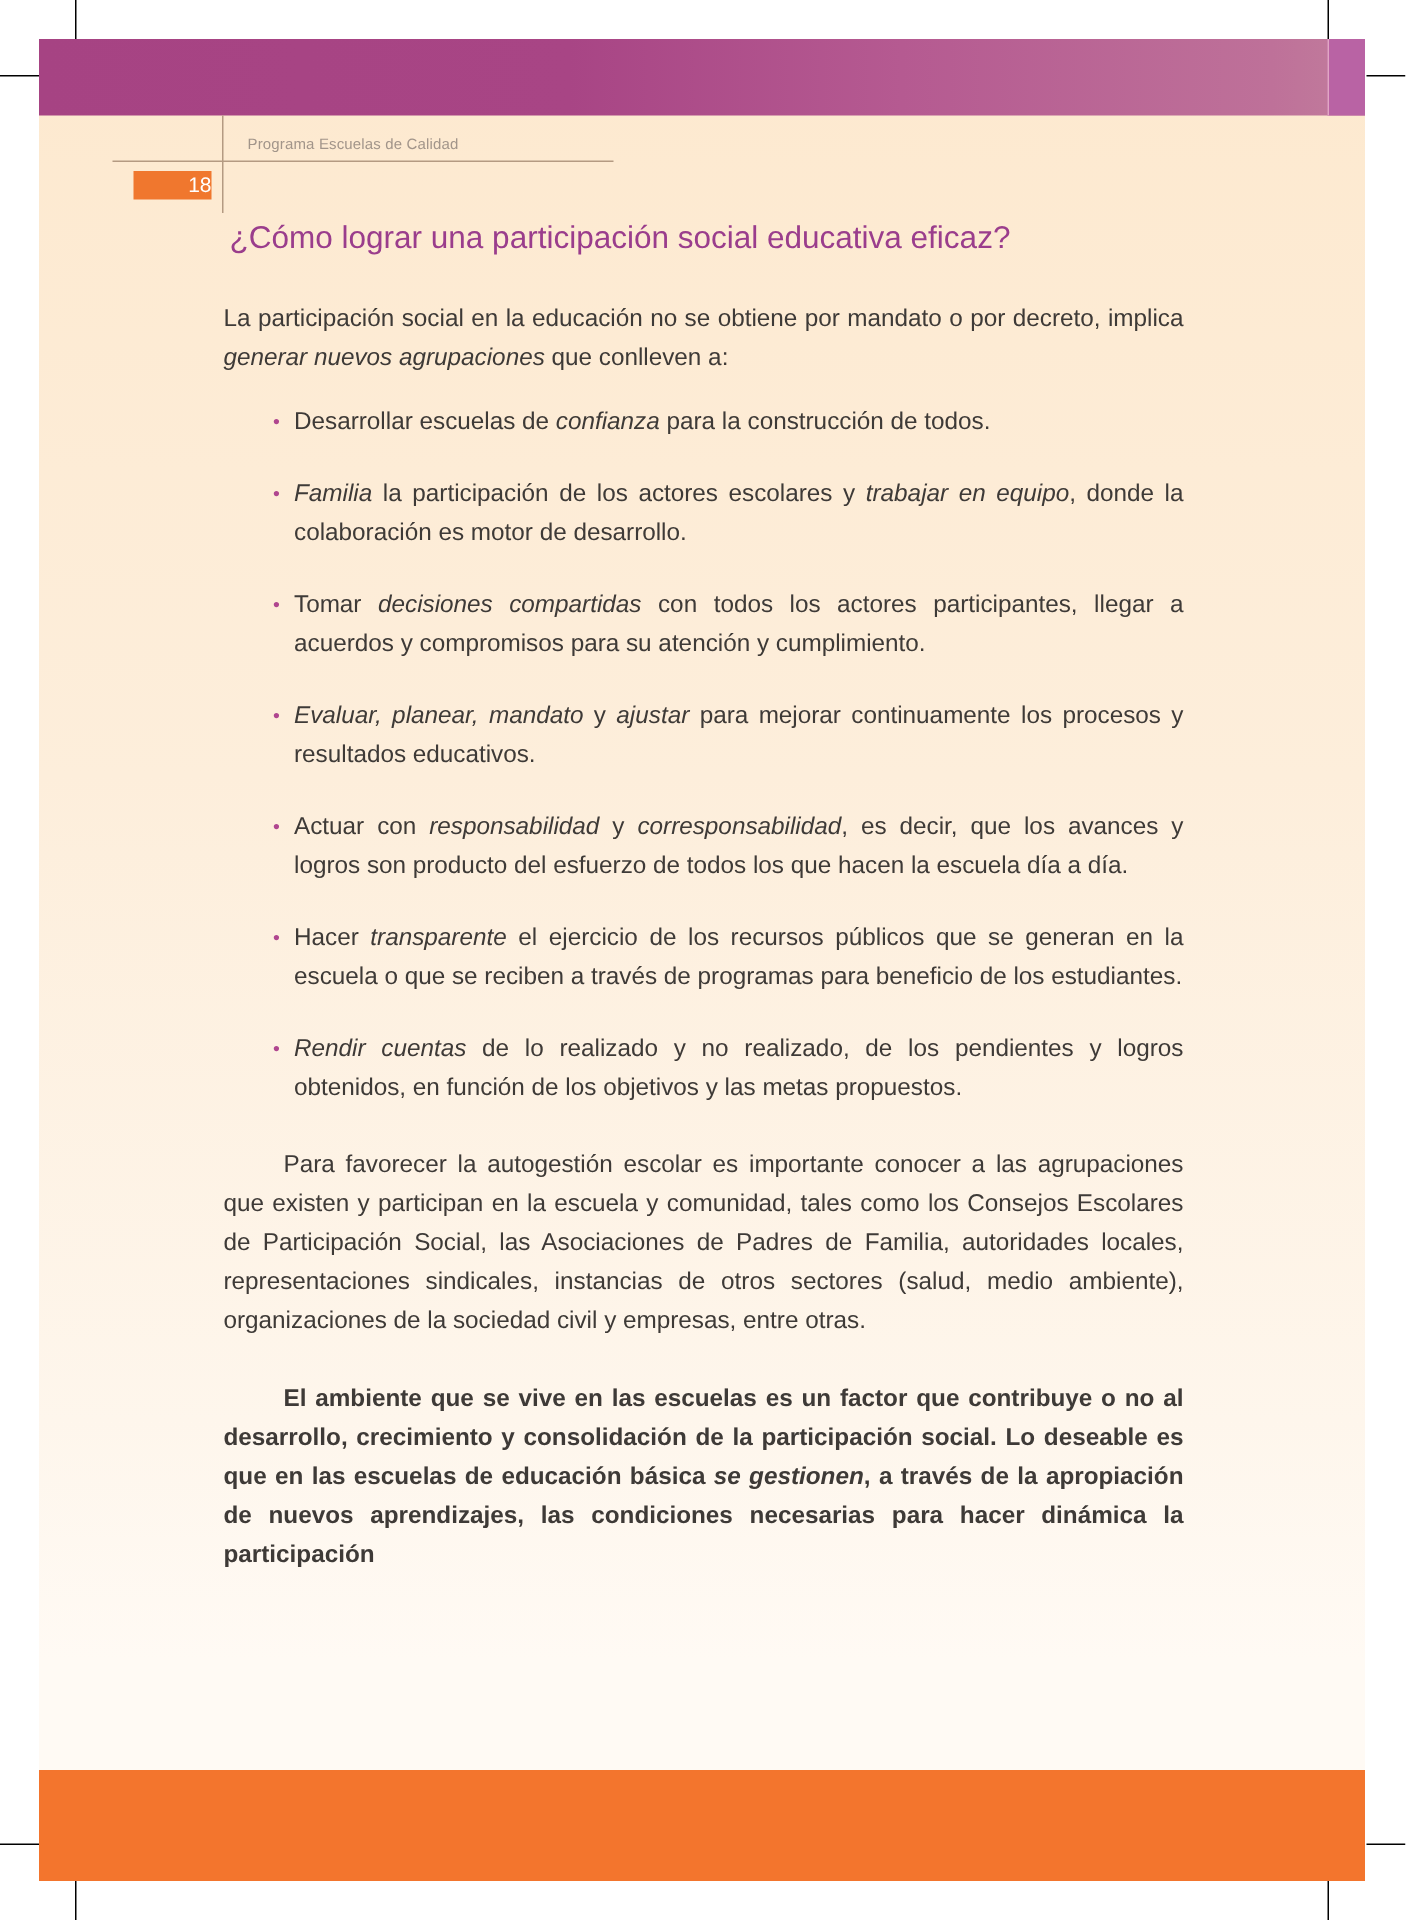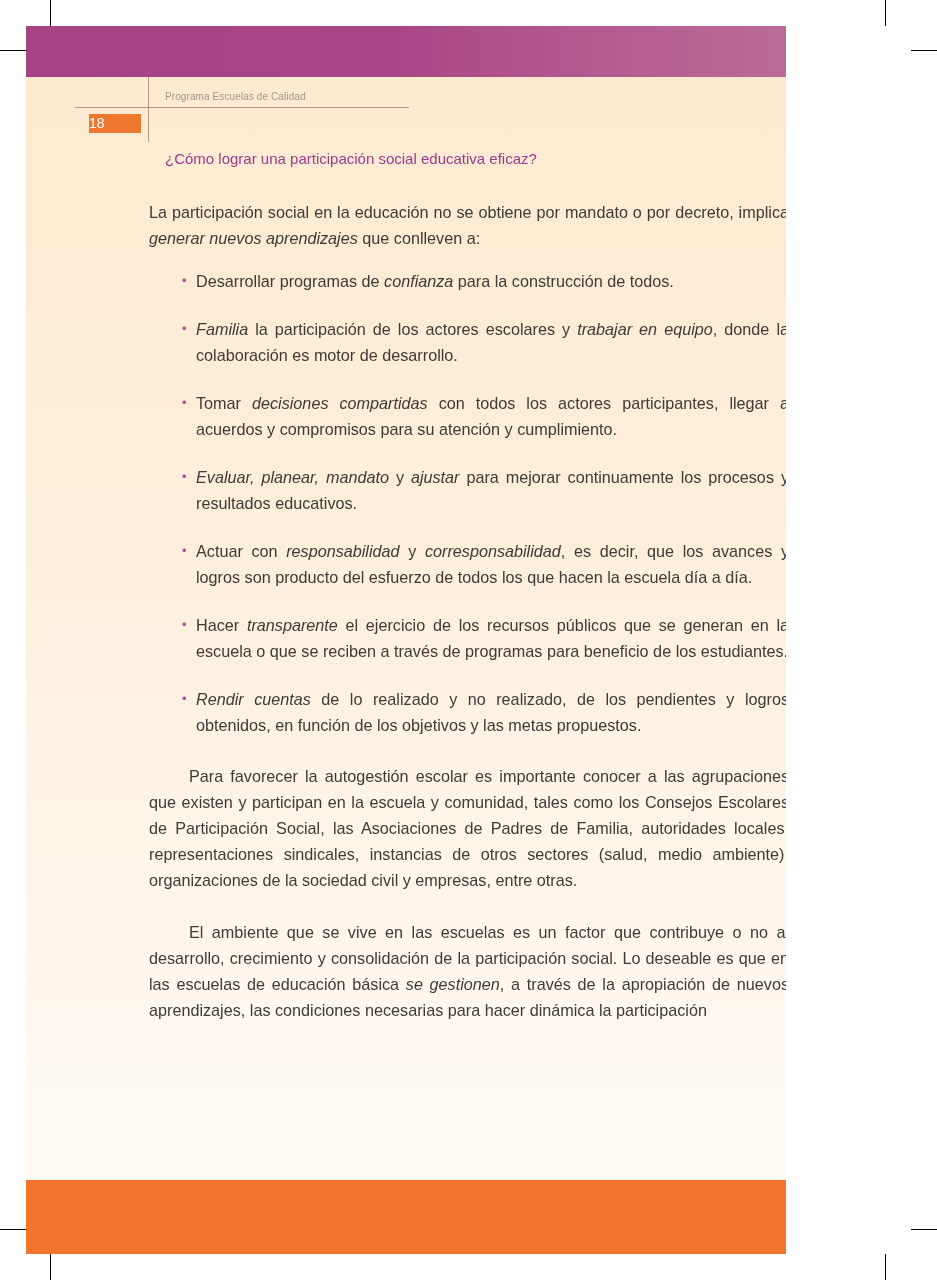--- a/index.html
+++ b/index.html
@@ -3,21 +3,21 @@
   <meta charset="utf-8">
   <style>
     html, body { margin: 0; padding: 0; }
     body {
       width: 937px; height: 1280px; position: relative; overflow: hidden;
       background: #ffffff;
       font-family: "Liberation Sans", sans-serif;
     }
     .crop { position: absolute; background: #000; }
     .page {
-      position: absolute; left: 26px; top: 26px; width: 760px; height: 1228px;
+      position: absolute; left: 26px; top: 26px; width: 884px; height: 1228px;
       background: linear-gradient(to bottom, #fde9cf 0%, #fdeedb 40%, #fef6ec 75%, #fffaf4 88%, #fffaf4 100%);
       overflow: hidden;
     }
     .top-band {
       position: absolute; left: 0; top: 0; width: 884px; height: 51px;
       background: linear-gradient(to right, #a64383 0%, #a84585 40%, #b55a91 65%, #be7199 93%, #c0789b 97%);
     }
     .top-band .tab {
       position: absolute; right: 0; top: 0; width: 24px; height: 51px;
       background: #b963a4; border-left: 1px solid #e2a6c4;
@@ -27,42 +27,42 @@
       background: #f3752d;
     }
     .vrule { position: absolute; left: 122px; top: 51px; width: 1px; height: 65px; background: #b49a82; }
     .hrule { position: absolute; left: 49px; top: 81px; width: 334px; height: 1px; background: #b49a82; }
     .running-head {
       position: absolute; left: 139px; top: 65px;
       font-size: 10px; color: #a2958a; letter-spacing: 0.1px;
     }
     .page-num {
       position: absolute; left: 63px; top: 88px; width: 52px; height: 19px;
-      background: #f0772e; color: #fff; font-size: 14px; line-height: 19px; text-align: left;
+      background: #f0772e; color: #fff; font-size: 14px; line-height: 19px; text-align: right;
     }
     .content {
       position: absolute; left: 123px; top: 118px; width: 640px;
       color: #3e3a37; font-size: 16.2px; line-height: 26px;
     }
     .title {
-      color: #9a3d8c; font-size: 15px; line-height: 30px; margin: 0 0 25px 16px; font-weight: normal;
+      color: #9a3d8c; font-size: 21px; line-height: 30px; margin: 0 0 25px 4px; font-weight: normal;
     }
     p { margin: 0; text-align: justify; }
     .intro { margin-bottom: 17px; }
     ul.bullets { list-style: none; margin: 0 0 16px 0; padding: 0 0 0 33px; }
     ul.bullets li {
       position: relative; padding-left: 14px; text-align: justify; margin-bottom: 22px;
     }
     ul.bullets li:last-child { margin-bottom: 0; }
     ul.bullets li .dot {
       position: absolute; left: 0; top: 0; color: #b0468f; font-size: 13px;
     }
     em { font-style: italic; }
     .para2 { margin-top: 25px; text-indent: 40px; }
-    .para3 { margin-top: 26px; text-indent: 40px; }
+    .para3 { margin-top: 26px; text-indent: 40px; font-weight: bold; }
   </style>
 </head>
 <body>
 
 <div class="crop" style="left:50px;top:0;width:1px;height:26px;"></div>
 <div class="crop" style="left:0;top:50px;width:26px;height:1px;"></div>
 <div class="crop" style="left:885px;top:0;width:1px;height:26px;"></div>
 <div class="crop" style="left:911px;top:50px;width:26px;height:1px;"></div>
 <div class="crop" style="left:0;top:1229px;width:26px;height:1px;"></div>
 <div class="crop" style="left:50px;top:1254px;width:1px;height:26px;"></div>
@@ -75,24 +75,24 @@
   </div>
 
   <div class="vrule"></div>
   <div class="hrule"></div>
   <div class="running-head">Programa Escuelas de Calidad</div>
   <div class="page-num">18</div>
 
   <div class="content">
     <h1 class="title">¿Cómo lograr una participación social educativa eficaz?</h1>
 
-    <p class="intro"><span>La participación social en la educación no se obtiene por mandato o por decreto, implica </span><em>generar nuevos aprendizajes</em><span> que conlleven a:</span></p>
+    <p class="intro"><span>La participación social en la educación no se obtiene por mandato o por decreto, implica </span><em>generar nuevos agrupaciones</em><span> que conlleven a:</span></p>
 
     <ul class="bullets" id="bullets">
-        <li><span class="dot">•</span><span>Desarrollar programas de </span><em>confianza</em><span> para la construcción de todos.</span></li>
+        <li><span class="dot">•</span><span>Desarrollar escuelas de </span><em>confianza</em><span> para la construcción de todos.</span></li>
         <li><span class="dot">•</span><em>Familia</em><span> la participación de los actores escolares y </span><em>trabajar en equipo</em><span>, donde la colaboración es motor de desarrollo.</span></li>
         <li><span class="dot">•</span><span>Tomar </span><em>decisiones compartidas</em><span> con todos los actores participantes, llegar a acuerdos y compromisos para su atención y cumplimiento.</span></li>
         <li><span class="dot">•</span><em>Evaluar, planear, mandato</em><span> y </span><em>ajustar</em><span> para mejorar continuamente los procesos y resultados educativos.</span></li>
         <li><span class="dot">•</span><span>Actuar con </span><em>responsabilidad</em><span> y </span><em>corresponsabilidad</em><span>, es decir, que los avances y logros son producto del esfuerzo de todos los que hacen la escuela día a día.</span></li>
         <li><span class="dot">•</span><span>Hacer </span><em>transparente</em><span> el ejercicio de los recursos públicos que se generan en la escuela o que se reciben a través de programas para beneficio de los estudiantes.</span></li>
         <li><span class="dot">•</span><em>Rendir cuentas</em><span> de lo realizado y no realizado, de los pendientes y logros obtenidos, en función de los objetivos y las metas propuestos.</span></li>
       </ul>
 
     <p class="para2">Para favorecer la autogestión escolar es importante conocer a las agrupaciones que existen y participan en la escuela y comunidad, tales como los Consejos Escolares de Participación Social, las Asociaciones de Padres de Familia, autoridades locales, representaciones sindicales, instancias de otros sectores (salud, medio ambiente), organizaciones de la sociedad civil y empresas, entre otras.</p>
     <p class="para3"><span>El ambiente que se vive en las escuelas es un factor que contribuye o no al desarrollo, crecimiento y consolidación de la participación social. Lo deseable es que en las escuelas de educación básica </span><em>se gestionen</em><span>, a través de la apropiación de nuevos aprendizajes, las condiciones necesarias para hacer dinámica la participación</span></p>

